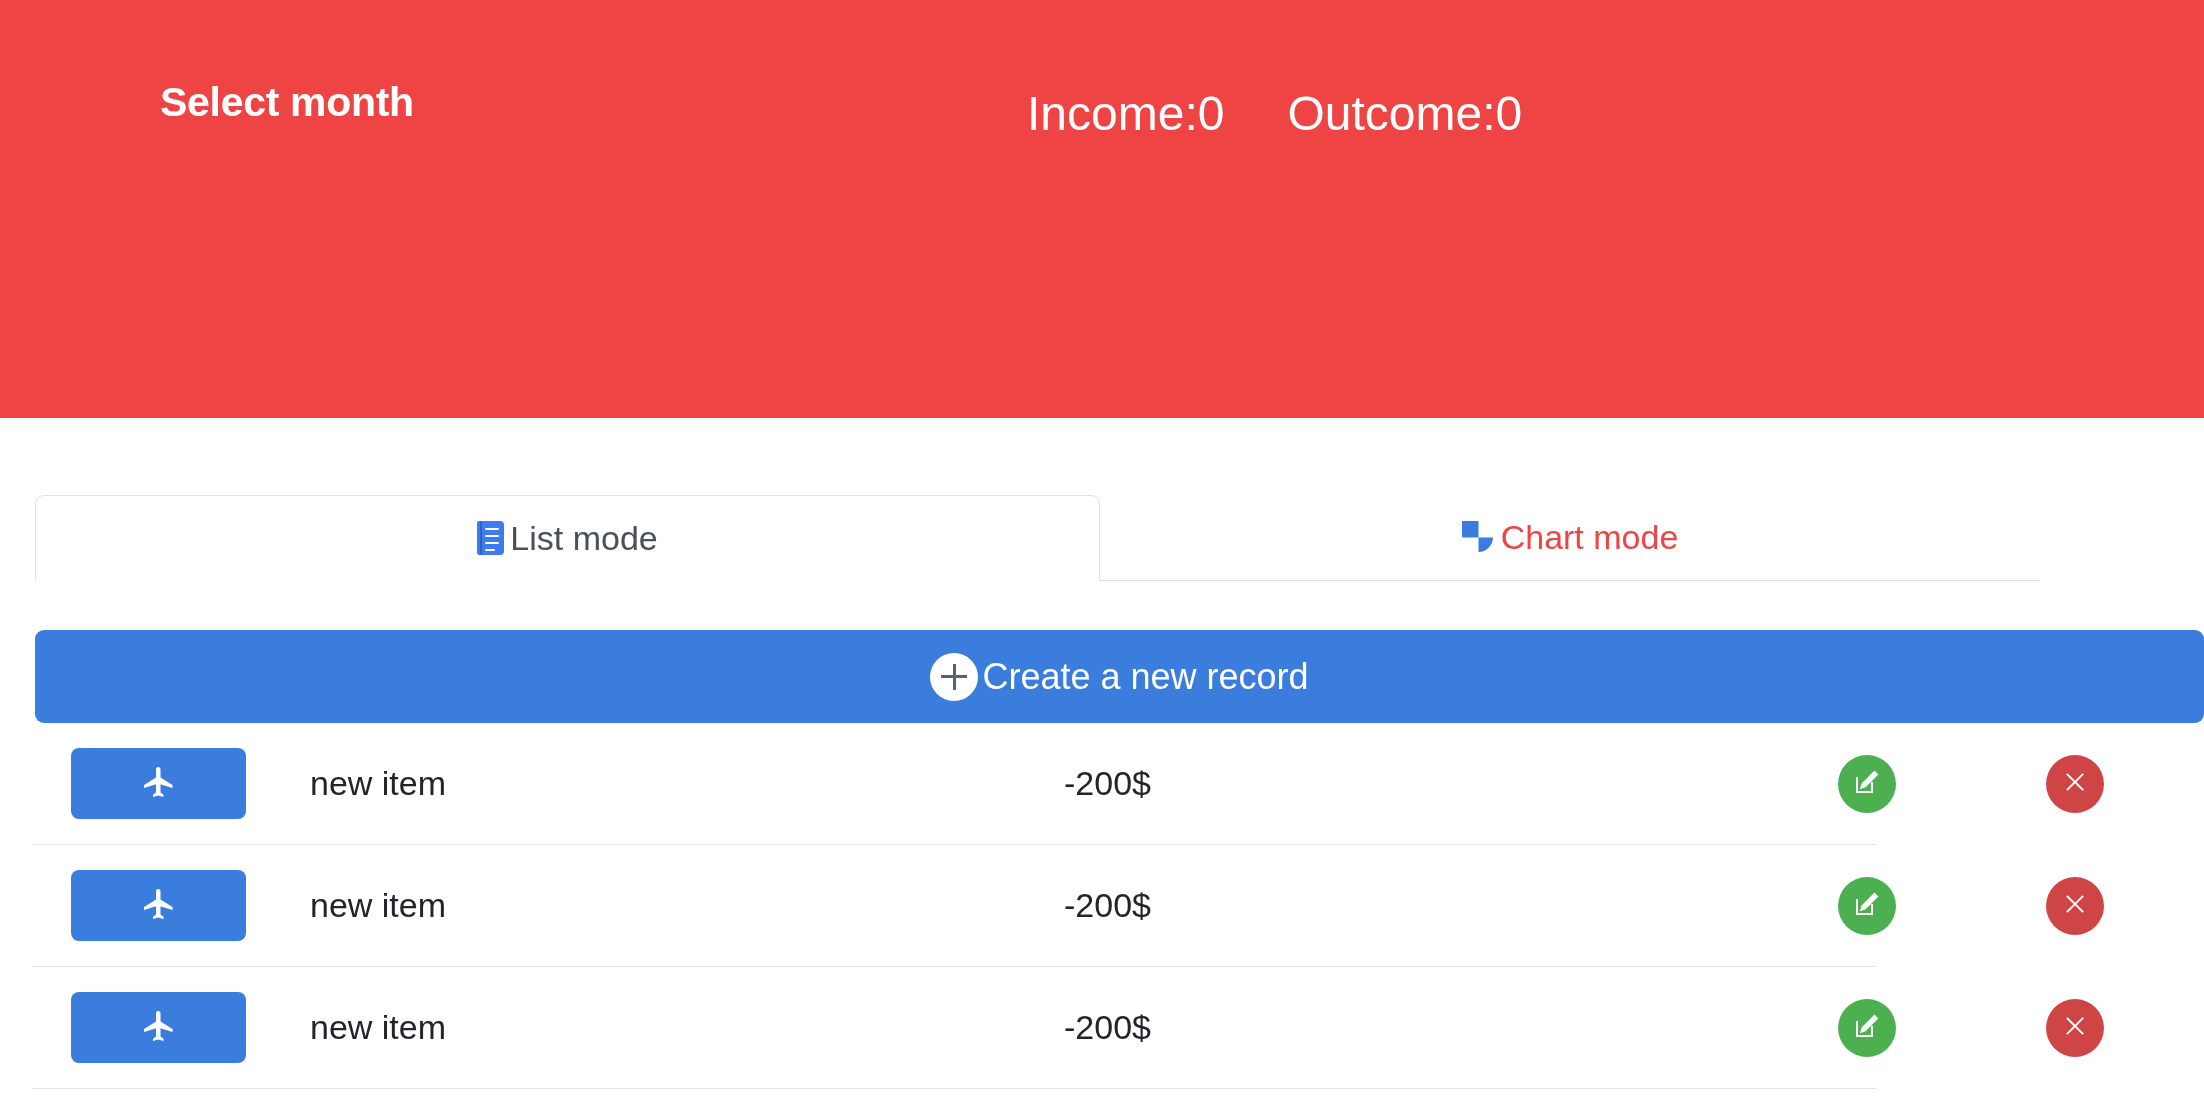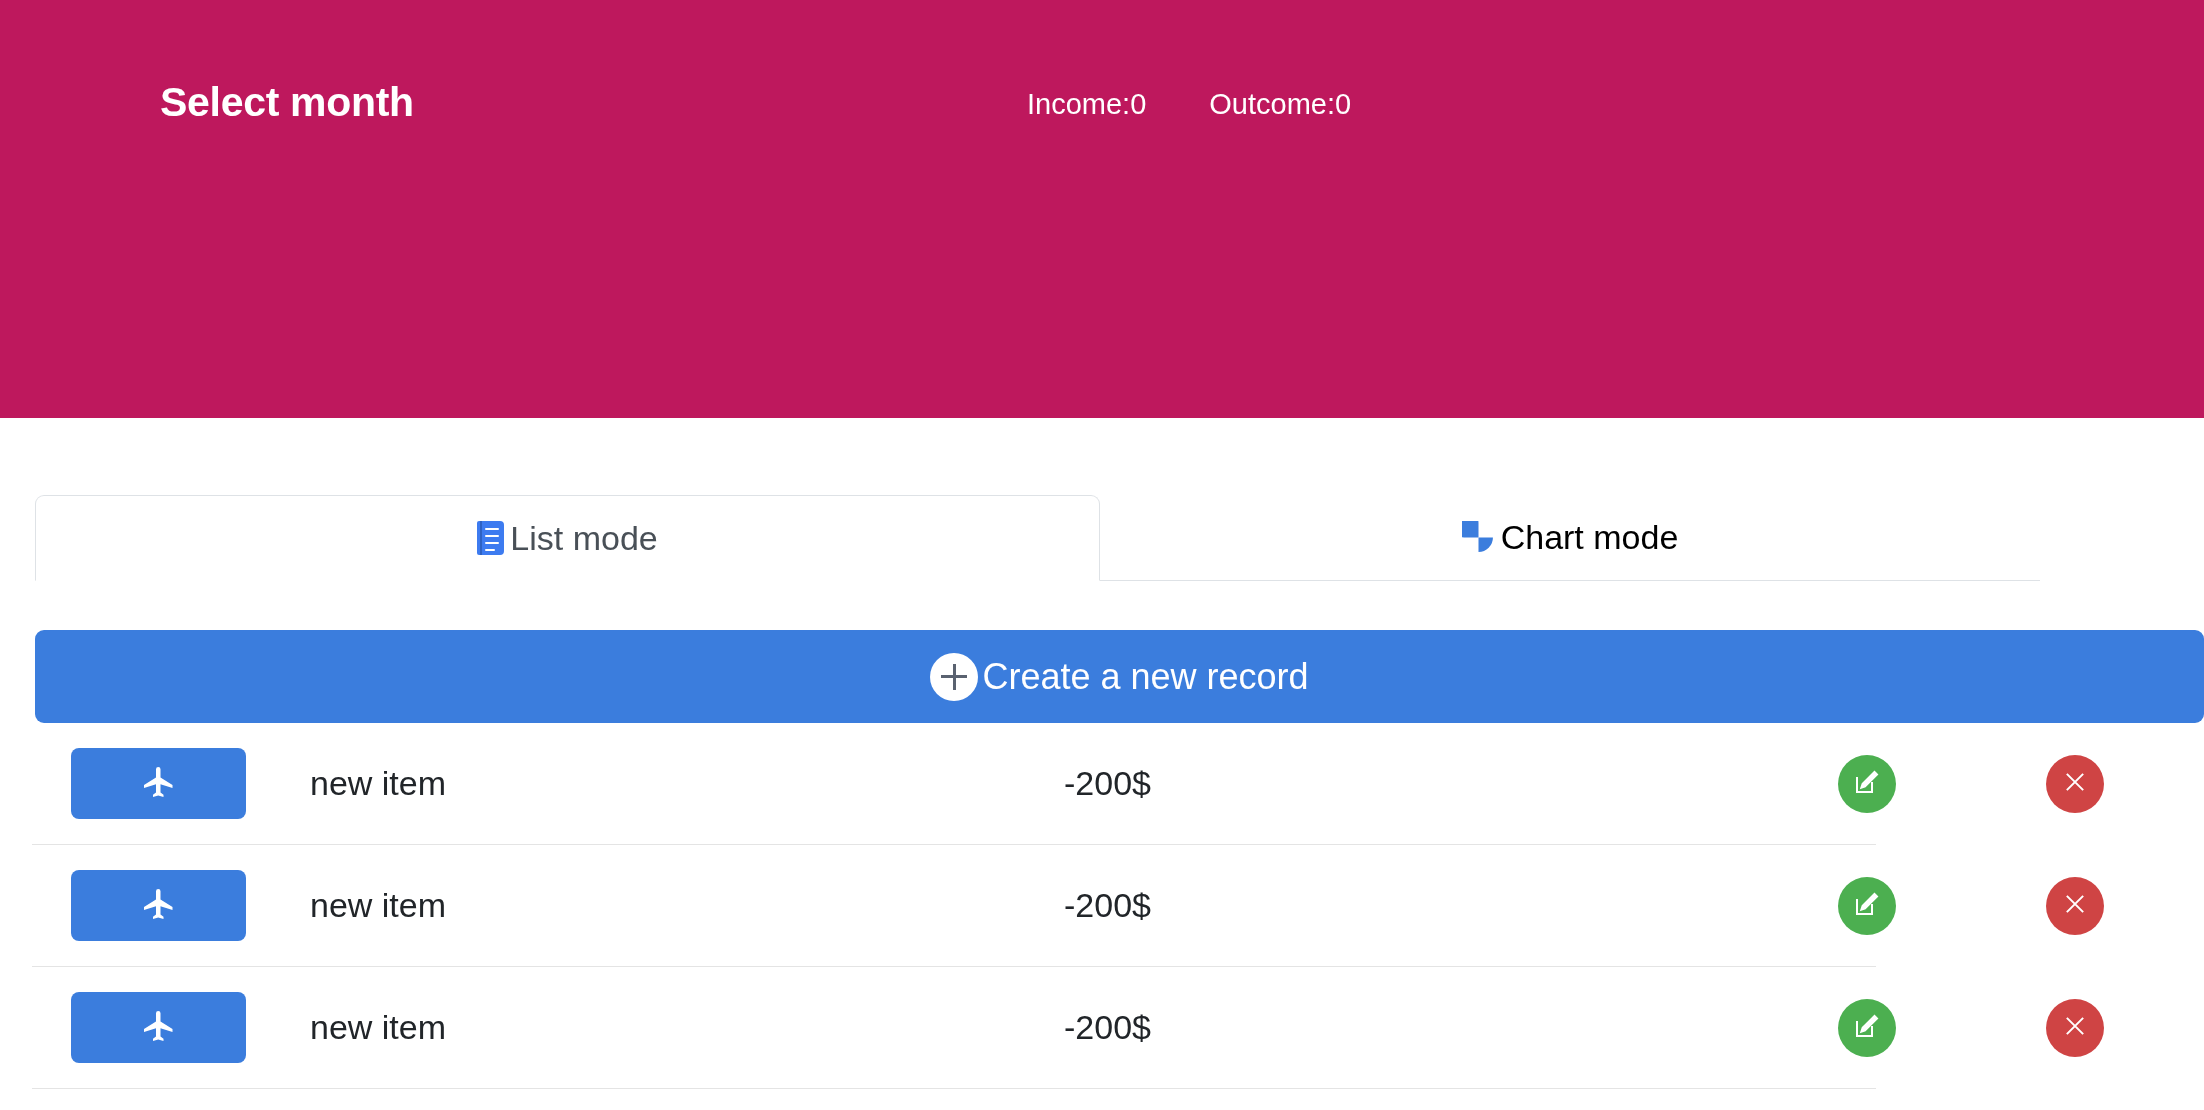--- a/index.html
+++ b/index.html
@@ -10,21 +10,21 @@
     background: #ffffff;
     font-family: "Liberation Sans", sans-serif;
   }
 
   
   .header {
     position: absolute;
     left: 0; top: 0;
     width: 2204px;
     height: 418px;
-    background: #be185d;
+    background: #ef4444;
     padding-left: 44px;
   }
   .header-left {
     position: absolute;
     left: 160px;
     top: 82px;
   }
   .select-month-label {
     color: #ffffff;
     font-size: 41px;
@@ -55,21 +55,21 @@
     display: inline-block;
     margin-top: 4px;
   }
   .header-totals {
     position: absolute;
     left: 1027px;
     top: 90px;
     display: flex;
     gap: 63px;
     color: #ffffff;
-    font-size: 29px;
+    font-size: 48px;
     line-height: 1;
     white-space: nowrap;
   }
 
   
   .tabs {
     position: absolute;
     left: 0;
     top: 495px;
     width: 2040px;
@@ -92,21 +92,21 @@
     border-bottom: 1px solid #ffffff;
     border-radius: 9px 9px 0 0;
     background: #ffffff;
     color: #495057;
     position: relative;
     z-index: 2;
   }
   .tab-inactive {
     flex: 1;
     border-bottom: 1px solid #dee2e6;
-    color: #000000;
+    color: #ef4444;
     background: transparent;
   }
   
   .icon-list {
     position: relative;
     width: 27px; height: 34px;
     background: #3d7bf0;
     border-radius: 2px 4px 4px 2px;
     flex: none;
     display: inline-block;

